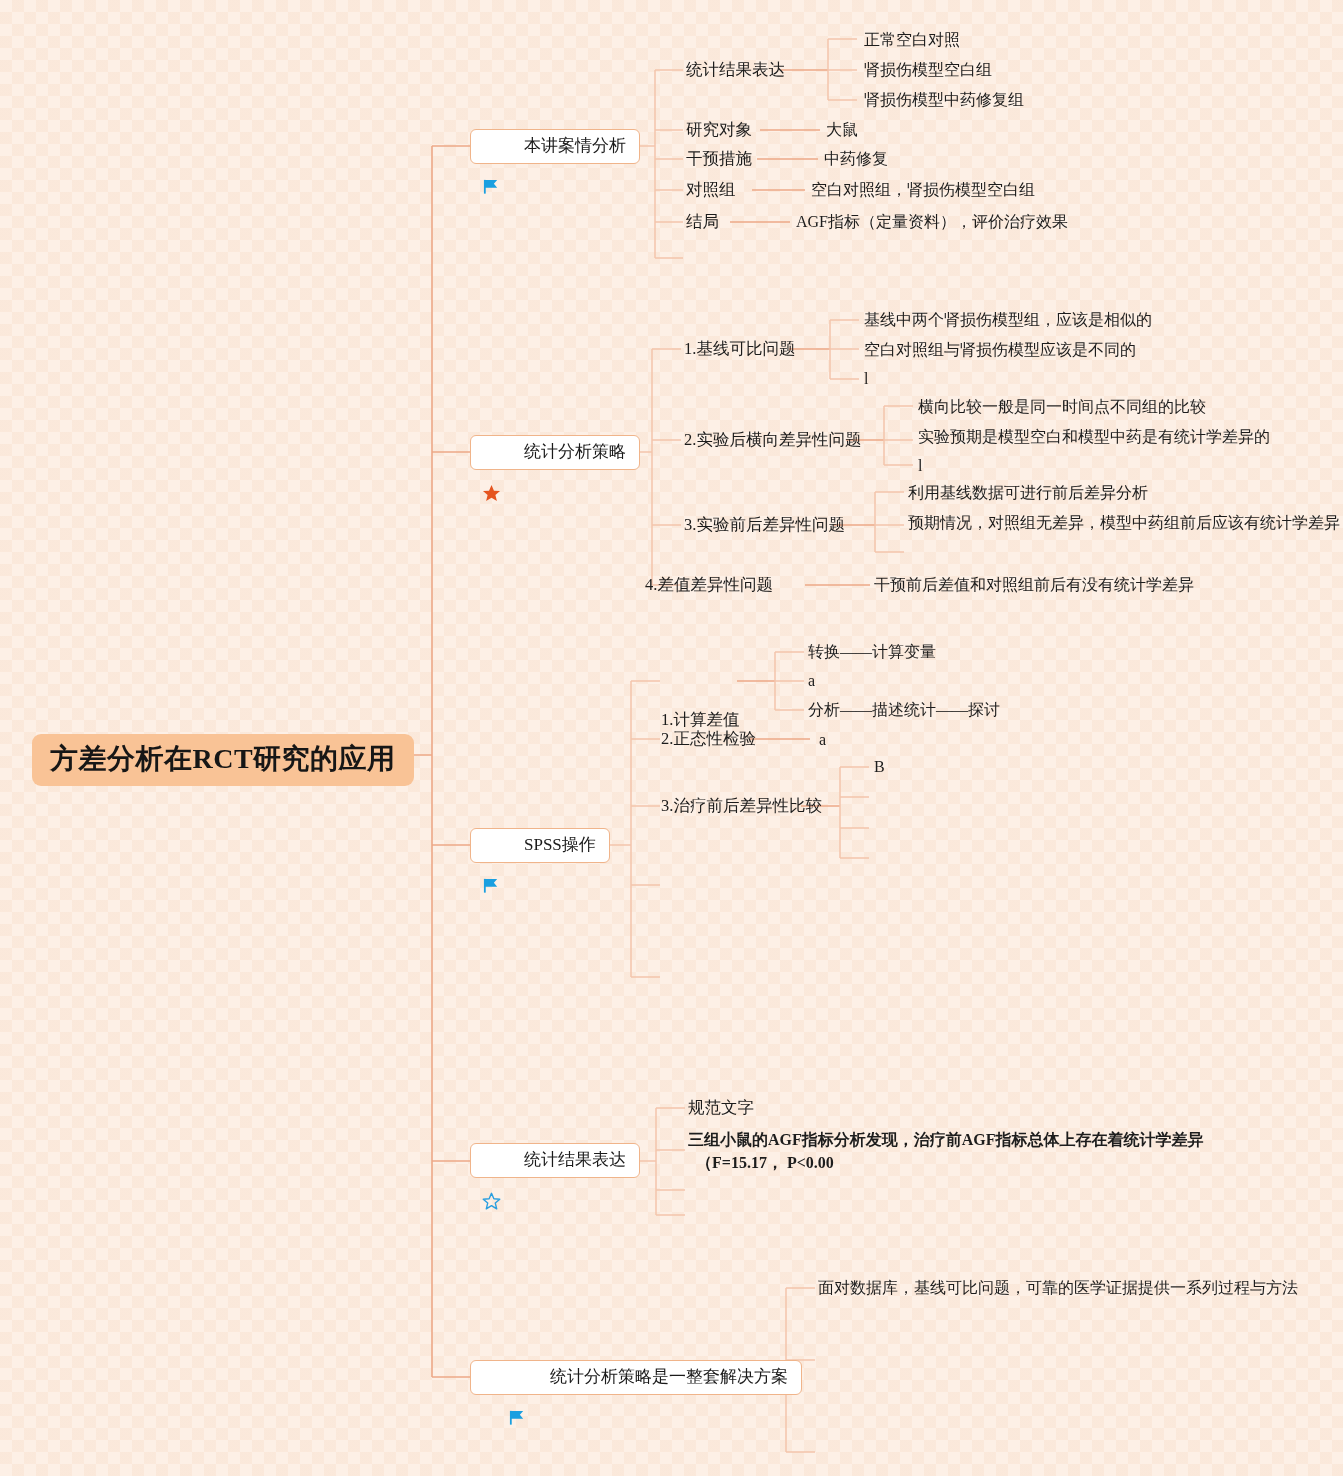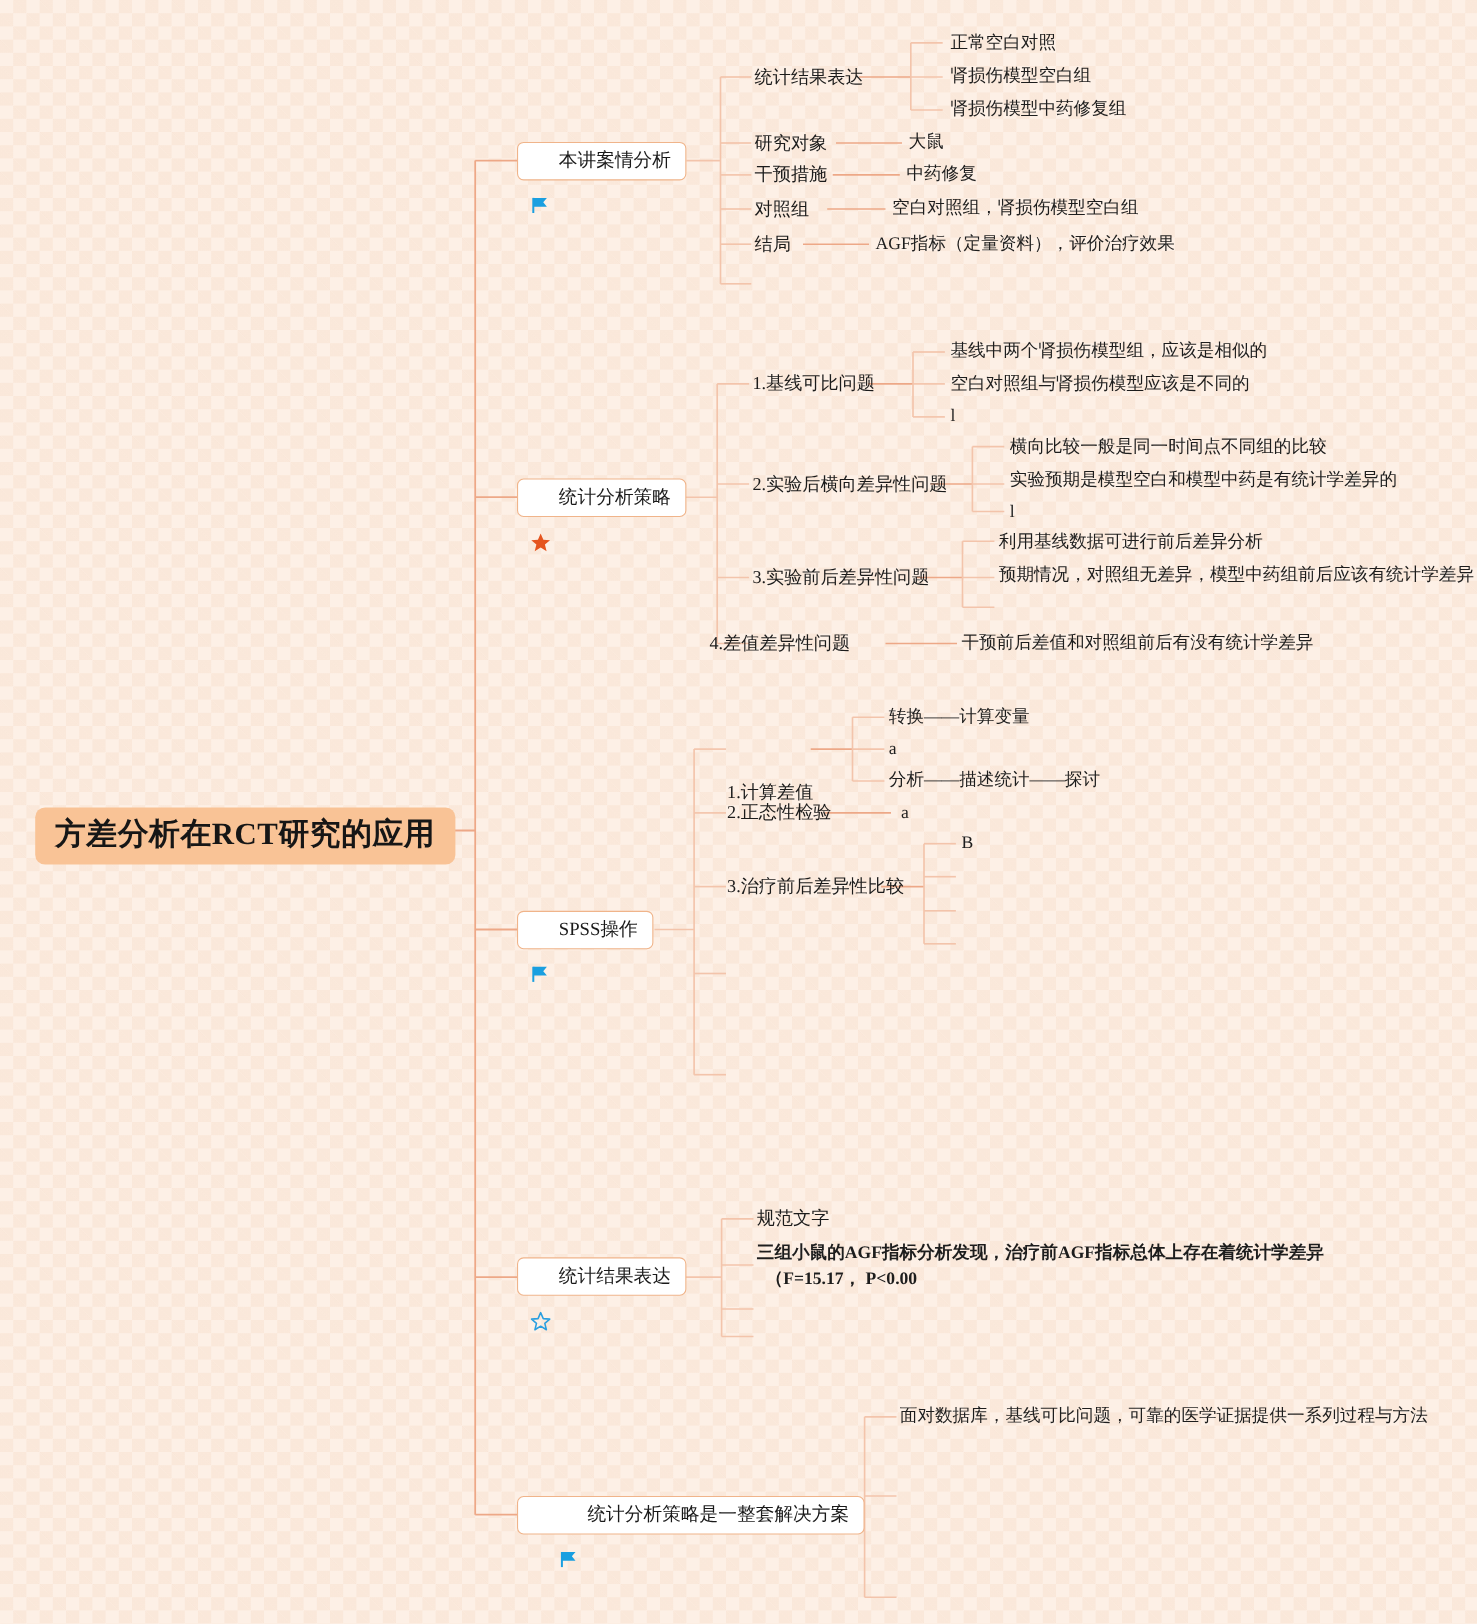--- a/index.html
+++ b/index.html
@@ -37,21 +37,21 @@
   
   .topic {
     background:#ffffff;
     border:1px solid #f0b48a;
     border-radius:6px;
     padding:6px 13px 7px 11px;
     font-size:17px;
     color:#1a1a1a;
     display:flex;
     align-items:center;
-    gap:7px;
+    gap:23px;
     line-height:1.2;
   }
   .topic .tlabel { display:inline-block; }
 
   
   .ico { width:19px; height:18px; display:inline-block; flex:0 0 auto; position:relative; }
   .ico svg { display:block; width:19px; height:18px; }
 
   
   .sub      { font-size:16.5px; color:#1b1b1b; line-height:1.25; }

